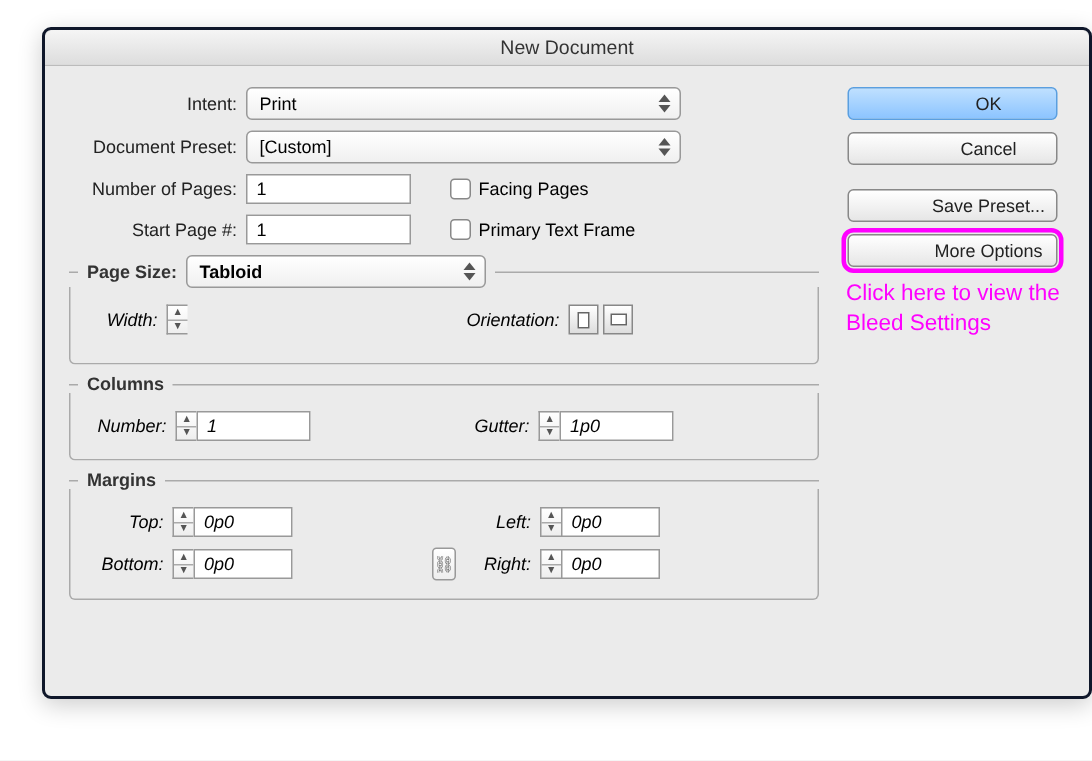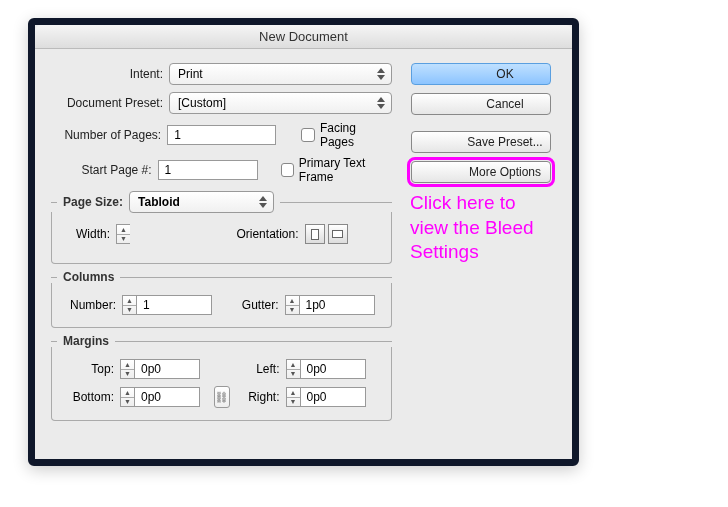--- a/index.html
+++ b/index.html
@@ -1,17 +1,17 @@
 <!DOCTYPE html>
 <html><head>
 <meta charset="utf-8">
 <style>
 * { box-sizing: border-box; margin: 0; padding: 0; }
 body { font-family: "Lucida Grande", "Helvetica Neue", Arial, sans-serif; font-size: 12px; background: #fff; position: relative; width: 728px; height: 507px; }
-.dialog { position: absolute; left: 28px; top: 18px; width: 551px; height: 448px; background: #ebebeb; border: 7px solid #0f172a; border-radius: 6px; box-shadow: 0 4px 16px rgba(0,0,0,0.2); }
+.dialog { position: absolute; left: 28px; top: 18px; width: 700px; height: 448px; background: #ebebeb; border: 2px solid #0f172a; border-radius: 6px; box-shadow: 0 4px 16px rgba(0,0,0,0.2); }
 .titlebar { height: 24px; background: linear-gradient(#f5f5f5,#ddd); border-bottom: 1px solid #bbb; border-radius: 6px 6px 0 0; text-align: center; line-height: 24px; font-size: 13px; color: #333; }
 .content { padding: 14px 16px; display: flex; gap: 14px; }
 .left-col { flex: 1; }
 .right-col { width: 150px; }
 .row { display: flex; align-items: center; margin-bottom: 7px; }
 .lbl { width: 118px; text-align: right; padding-right: 6px; color: #222; }
 .select { flex: 1; max-width: 290px; height: 22px; background: linear-gradient(#fff,#f0f0f0); border: 1px solid #999; border-radius: 4px; padding: 0 22px 0 8px; position: relative; display: flex; align-items: center; font-size: 12px; }
 .select::after { content: ""; position: absolute; right: 6px; top: 4px; width: 0; height: 0; border-left: 4px solid transparent; border-right: 4px solid transparent; border-bottom: 5px solid #555; }
 .select::before { content: ""; position: absolute; right: 6px; bottom: 4px; width: 0; height: 0; border-left: 4px solid transparent; border-right: 4px solid transparent; border-top: 5px solid #555; }
 .input { height: 20px; background: #fff; border: 1px solid #999; padding: 0 6px; font-size: 12px; display: flex; align-items: center; }
@@ -22,27 +22,27 @@
 .checkbox-row { display: flex; align-items: center; gap: 5px; }
 .checkbox { width: 14px; height: 14px; background: #fff; border: 1px solid #888; border-radius: 3px; }
 .fieldset-head { display: flex; align-items: center; gap: 6px; margin-top: 6px; font-weight: bold; }
 .fieldset-head .line1 { width: 6px; height: 1px; background: #aaa; }
 .fieldset-head .line2 { flex: 1; height: 1px; background: #aaa; }
 .fieldset-head .title { color: #333; font-size: 12px; }
 .fieldset-body { border: 1px solid #aaa; border-top: none; border-radius: 0 0 4px 4px; padding: 12px 10px 12px 10px; margin-top: -1px; }
 .btn { height: 22px; width: 140px; margin: 0 auto 8px; background: linear-gradient(#fff,#e6e6e6); border: 1px solid #888; border-radius: 4px; display: flex; align-items: center; justify-content: center; font-size: 12px; color: #222; padding-left: 48px; }
 .btn-primary { background: linear-gradient(#bfe0ff,#8cc4ff); border-color: #5a9fe0; }
 .btn-highlight { outline: 3px solid magenta; outline-offset: 1px; }
-.annotation { color: magenta; font-size: 19px; line-height: 1.3; margin-top: 8px; padding-left: 4px; }
+.annotation { color: magenta; font-size: 15px; line-height: 1.3; margin-top: 8px; padding-left: 4px; }
 .orient-btns { display: flex; gap: 3px; }
 .orient-btn { width: 20px; height: 20px; border: 1px solid #888; background: linear-gradient(#fff,#ddd); display: flex; align-items: center; justify-content: center; }
 .orient-glyph { border: 1px solid #666; background: #fff; }
 .link-icon { width: 16px; height: 22px; border: 1px solid #999; background: linear-gradient(#fff,#eee); display: flex; align-items: center; justify-content: center; font-size: 11px; color: #666; border-radius: 3px; }
 .inner-row { display: flex; align-items: center; gap: 6px; }
-.col-half { flex: 1; display: flex; align-items: center; }
+.col-half { flex: 1; display: flex; align-items: center; font-style: italic; }
 .sm-lbl { text-align: right; padding-right: 6px; }
 </style>
 </head>
 <body>
 
 <div class="dialog">
   <div class="titlebar">New Document</div>
   <div class="content">
     <div class="left-col">
 

